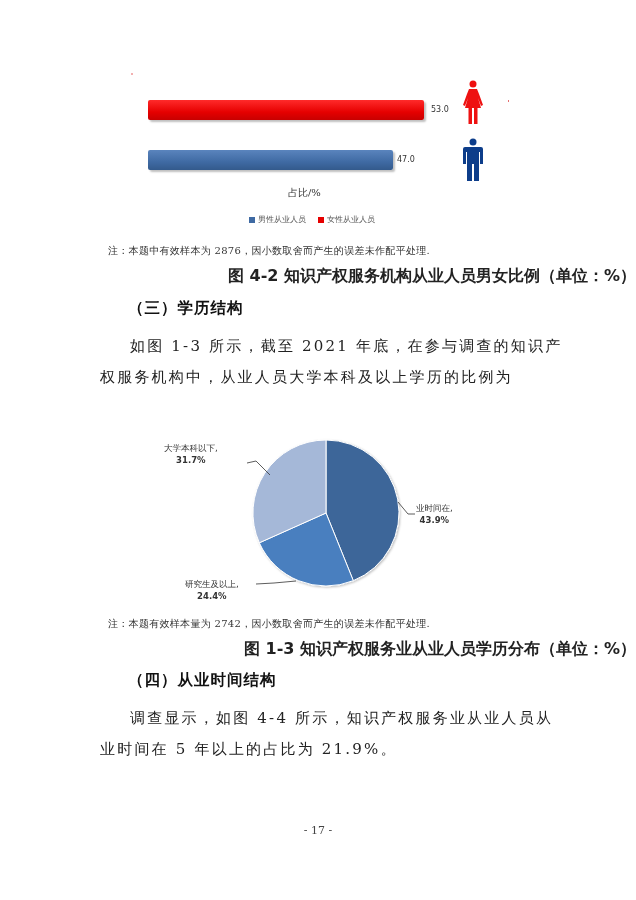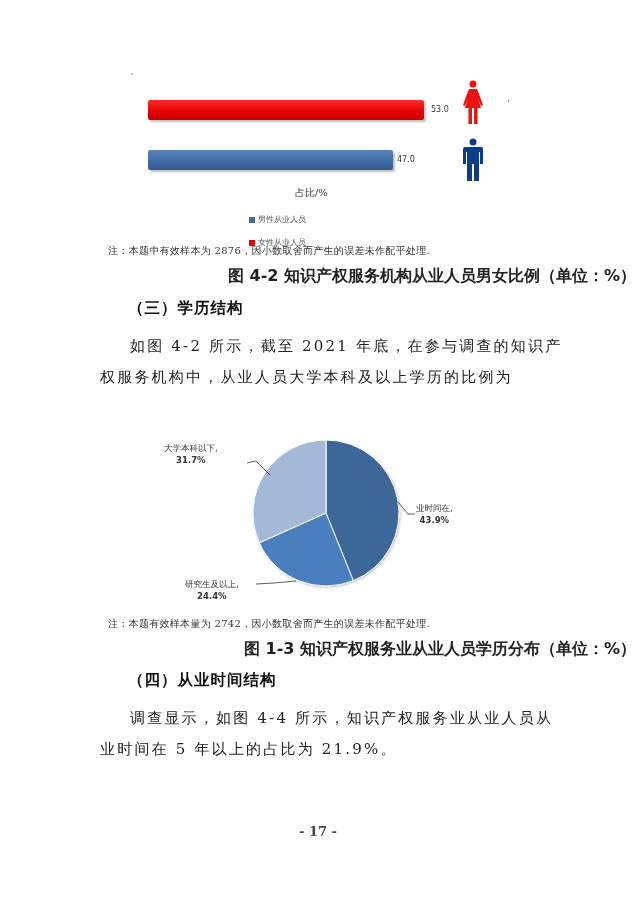--- a/index.html
+++ b/index.html
@@ -11,21 +11,21 @@
   .bar.male { background: linear-gradient(#5a84bd, #3f6aa3 60%, #335a8c); box-shadow: 2px 2px 2px rgba(0,0,0,0.25); }
   .bar-label { position: absolute; font-family: "DejaVu Sans", sans-serif; font-size: 8px; color: #333; }
   .axis-label { font-family: "DejaVu Serif", serif; font-size: 10px; color: #333; }
   .legend { font-family: "DejaVu Sans", sans-serif; font-size: 8px; color: #555; display: flex; gap: 12px; align-items: center; }
   .legend .sw { display: inline-block; width: 6px; height: 6px; margin-right: 3px; vertical-align: middle; }
   .note { font-size: 10px; color: #333; letter-spacing: 0.3px; }
   .caption { font-family: "DejaVu Sans", sans-serif; font-weight: bold; font-size: 16px; color: #222; text-align: right; }
   .heading { font-family: "DejaVu Sans", sans-serif; font-weight: bold; font-size: 15.5px; color: #111; letter-spacing: 1px; }
   .para { font-size: 15px; line-height: 31px; color: #222; letter-spacing: 2.2px; }
   .pie-label { font-family: "DejaVu Sans", sans-serif; font-size: 8.5px; color: #333; text-align: center; line-height: 12px; }
-  .page-num { font-size: 13px; color: #444; font-weight: bold; }
+  .page-num { font-size: 11px; color: #444; }
 </style>
 </head>
 <body>
 
 <div class="abs" style="left:0;top:0;width:636px;height:235px;">
   <div class="abs" style="left:131px;top:73px;width:2px;height:2px;background:#f3b0b0;"></div>
   <div class="abs" style="left:508px;top:100px;width:1px;height:2px;background:#e57070;"></div>
 
   <div class="bar female" style="left:148px;top:100px;width:276px;"></div>
   <span class="bar-label" style="left:431px;top:105px;">53.0</span>
@@ -38,34 +38,34 @@
     <path d="M8 9 H16 L18 14 L22 25 L20 26 L17 18 L20 28 H4 L7 18 L4 26 L2 25 L6 14 Z" fill="#ee1111"></path>
     <rect x="7.5" y="28" width="3.5" height="16" fill="#ee1111"></rect>
     <rect x="13" y="28" width="3.5" height="16" fill="#ee1111"></rect>
   </svg>
 
   <svg class="abs" style="left:462px;top:138px;" width="22" height="44" viewBox="0 0 22 44">
     <ellipse cx="11" cy="4" rx="3.5" ry="3.5" fill="#0d3d8a"></ellipse>
     <path d="M3 9 H19 Q21 9 21 11 V26 H18 V14 H17 V43 H12 V26 H10 V43 H5 V14 H4 V26 H1 V11 Q1 9 3 9 Z" fill="#0d3d8a"></path>
   </svg>
 
-  <div class="abs axis-label" style="left:295px;top:186px;">占比/%</div>
+  <div class="abs axis-label" style="left:288px;top:186px;">占比/%</div>
 
-  <div class="abs legend" style="left:249px;top:214px;flex-direction:column;">
+  <div class="abs legend" style="left:249px;top:214px;">
     <span><span class="sw" style="background:#3f6aa3;"></span><span>男性从业人员</span></span>
     <span><span class="sw" style="background:#e60000;"></span><span>女性从业人员</span></span>
   </div>
 </div>
 
 <div class="abs note" style="left:108px;top:244px;">注：本题中有效样本为 2876，因小数取舍而产生的误差未作配平处理.</div>
 <div class="abs caption" style="left:0;width:636px;top:266px;">图 4-2 知识产权服务机构从业人员男女比例（单位：%）</div>
 
 <div class="abs heading" style="left:128px;top:298px;">（三）学历结构</div>
 <div class="abs para" style="left:100px;top:331px;width:470px;">
-  <div style="padding-left:30px;">如图 4-2 所示，截至 2021 年底，在参与调查的知识产</div>
+  <div style="padding-left:30px;">如图 1-3 所示，截至 2021 年底，在参与调查的知识产</div>
   <div>权服务机构中，从业人员大学本科及以上学历的比例为</div>
 </div>
 
 <div class="abs" style="left:0;top:430px;width:576px;height:180px;">
   <svg class="abs" style="left:0;top:0;" width="636" height="180" viewBox="0 430 636 180">
     <defs>
       <filter id="sh" x="-10%" y="-10%" width="130%" height="130%">
         <feDropShadow dx="1" dy="1" stdDeviation="1.2" flood-color="#000" flood-opacity="0.25"></feDropShadow>
       </filter>
     </defs>

